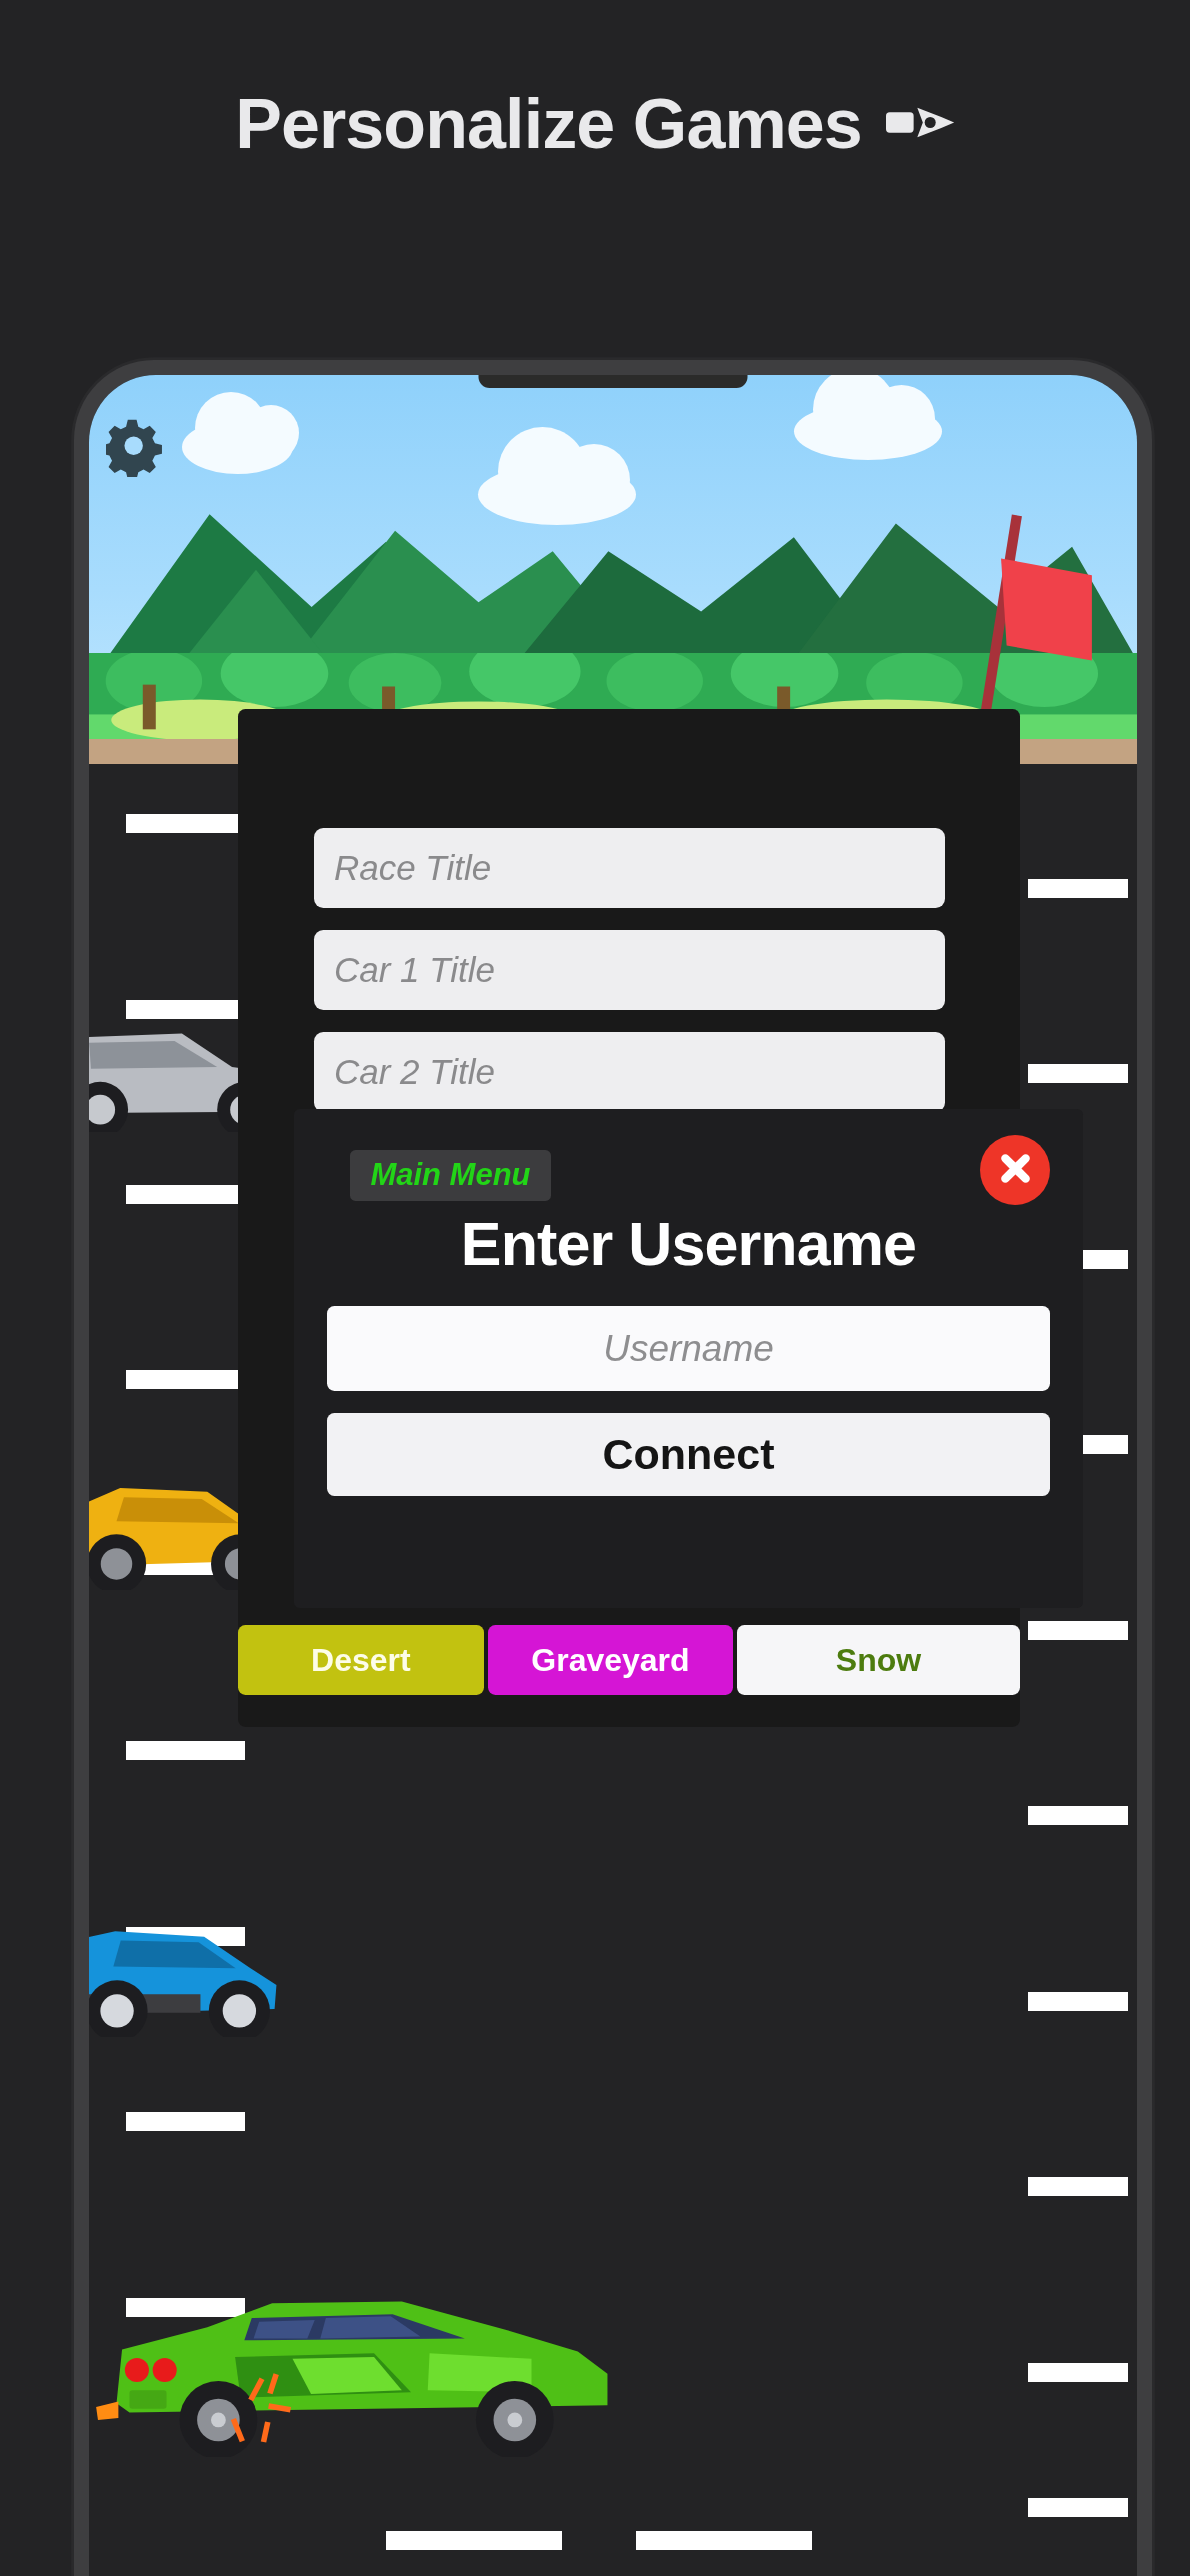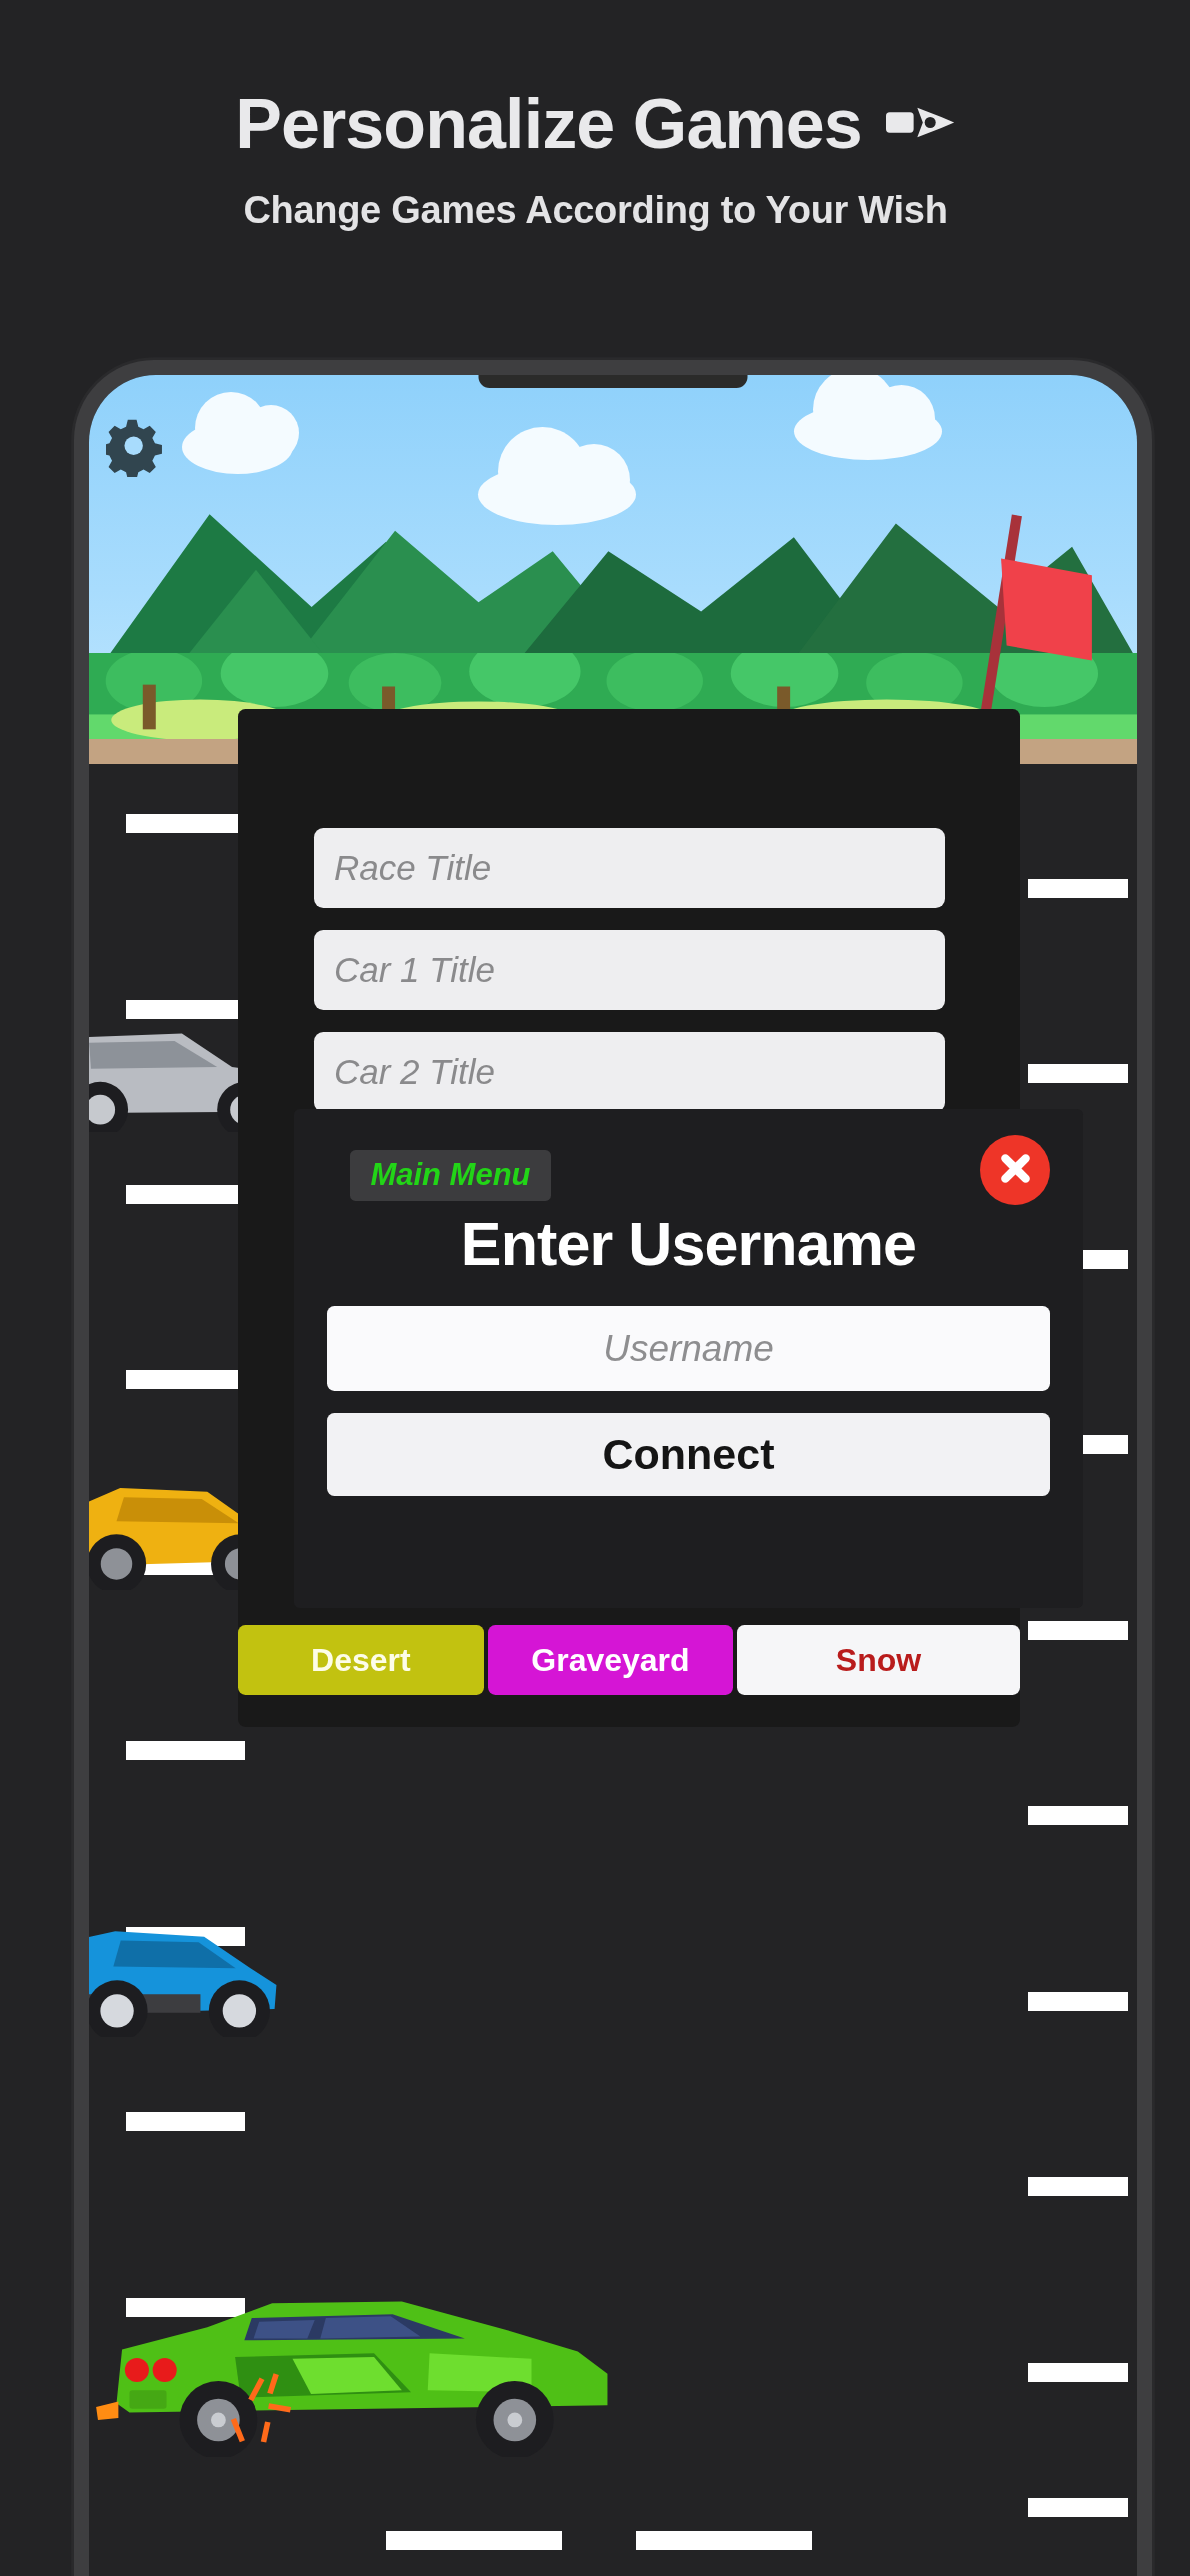--- a/index.html
+++ b/index.html
@@ -219,21 +219,21 @@
     border-radius: 7.4px;
     font-family: "Liberation Sans", sans-serif;
     font-size: 32px;
     font-weight: bold;
     cursor: pointer;
     height: 70px;
   }
   .bg-btn.mountain { width: 252px; background: #2db212; color: #ffffff; }
   .bg-btn.desert   { width: 252px; background: #c2c210; color: #fdfde8; }
   .bg-btn.graveyard{ width: 252px; background: #d515d5; color: #ffffff; }
-  .bg-btn.snow     { width: 290px; background: #f6f6f8; color: #b91c1c; }
+  .bg-btn.snow     { width: 290px; background: #f6f6f8; color: #4d7c0f; }
 
   .username-dialog {
     position: absolute;
     left: 205px;
     top: 734px;
     width: 789px;
     height: 499px;
     background: #1e1e20;
     border-radius: 5.6px;
     z-index: 30;
@@ -319,21 +319,20 @@
     <div class="promo-title-row">
       <div class="promo-title">Personalize Games</div>
       <span class="pen-icon">
         <svg width="70" height="37" viewBox="0 0 76 40">
           <rect x="0" y="9" width="30" height="22" rx="4" fill="#e9e9eb"></rect>
           <path d="M34 4 L60 14 L74 20 L60 26 L34 36 L40 20 Z" fill="#e9e9eb"></path>
           <circle cx="48" cy="20" r="6" fill="#232325"></circle>
         </svg>
       </span>
     </div>
-    <div class="promo-subtitle">Change Games According to Your Wish</div>
   </div>
 
   <div class="phone-frame">
     <div class="phone-inner">
       <div class="notch"></div>
 
       <div class="scene">
         <div class="sky"></div>
 
         <div class="cloud c1"></div>

